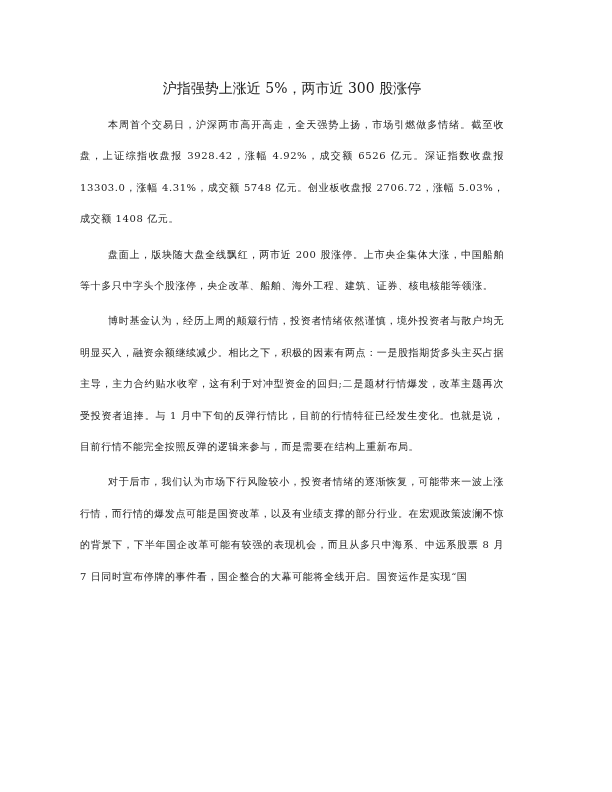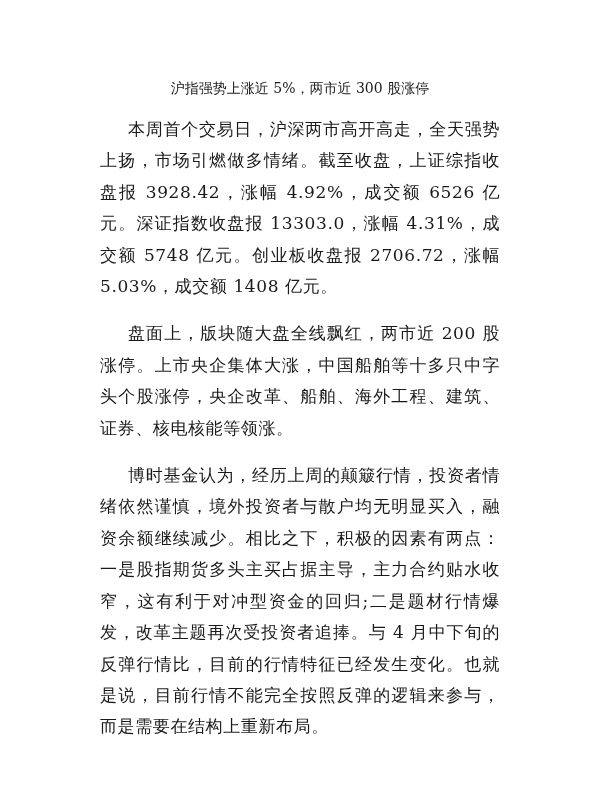--- a/index.html
+++ b/index.html
@@ -1,23 +1,24 @@
 <!DOCTYPE html>
 <html><head>
 <meta charset="utf-8">
 <style>
   html, body { margin: 0; padding: 0; background: #ffffff; }
   body { width: 612px; height: 792px; position: relative; overflow: hidden;
          font-family: "DejaVu Serif", "Liberation Serif", serif; color: #1a1a1a; }
-  .page { position: absolute; left: 84px; top: 78px; width: 432px; }
+  .page { position: absolute; left: 76px; top: 78px; width: 432px; }
   .title { text-align: center; font-size: 14px; line-height: 20px; margin: 0 0 11px 0; }
-  .para { font-size: 17px; line-height: 31.4px; margin: 16px; text-indent: 28px;
+  .para { font-size: 10px; line-height: 31.4px; margin: 4px; text-indent: 28px;
           text-align: justify; letter-spacing: 0.6px; }
 </style>
 </head>
 <body>
 
 <div class="page">
   <p class="title">沪指强势上涨近 5%，两市近 300 股涨停</p>
   <p class="para">本周首个交易日，沪深两市高开高走，全天强势上扬，市场引燃做多情绪。截至收盘，上证综指收盘报 3928.42，涨幅 4.92%，成交额 6526 亿元。深证指数收盘报 13303.0，涨幅 4.31%，成交额 5748 亿元。创业板收盘报 2706.72，涨幅 5.03%，成交额 1408 亿元。</p>
   <p class="para">盘面上，版块随大盘全线飘红，两市近 200 股涨停。上市央企集体大涨，中国船舶等十多只中字头个股涨停，央企改革、船舶、海外工程、建筑、证券、核电核能等领涨。</p>
-  <p class="para">博时基金认为，经历上周的颠簸行情，投资者情绪依然谨慎，境外投资者与散户均无明显买入，融资余额继续减少。相比之下，积极的因素有两点：一是股指期货多头主买占据主导，主力合约贴水收窄，这有利于对冲型资金的回归;二是题材行情爆发，改革主题再次受投资者追捧。与 4 月中下旬的反弹行情比，目前的行情特征已经发生变化。也就是说，目前行情不能完全按照反弹的逻辑来参与，而是需要在结构上重新布局。</p>
+  <p class="para">博时基金认为，经历上周的颠簸行情，投资者情绪依然谨慎，境外投资者与散户均无明显买入，融资余额继续减少。相比之下，积极的因素有两点：一是股指期货多头主买占据主导，主力合约贴水收窄，这有利于对冲型资金的回归;二是题材行情爆发，改革主题再次受投资者追捧。与 1 月中下旬的反弹行情比，目前的行情特征已经发生变化。也就是说，目前行情不能完全按照反弹的逻辑来参与，而是需要在结构上重新布局。</p>
+  <p class="para">对于后市，我们认为市场下行风险较小，投资者情绪的逐渐恢复，可能带来一波上涨行情，而行情的爆发点可能是国资改革，以及有业绩支撑的部分行业。在宏观政策波澜不惊的背景下，下半年国企改革可能有较强的表现机会，而且从多只中海系、中远系股票 8 月 7 日同时宣布停牌的事件看，国企整合的大幕可能将全线开启。国资运作是实现“国</p>
 </div>
 
 </body></html>

